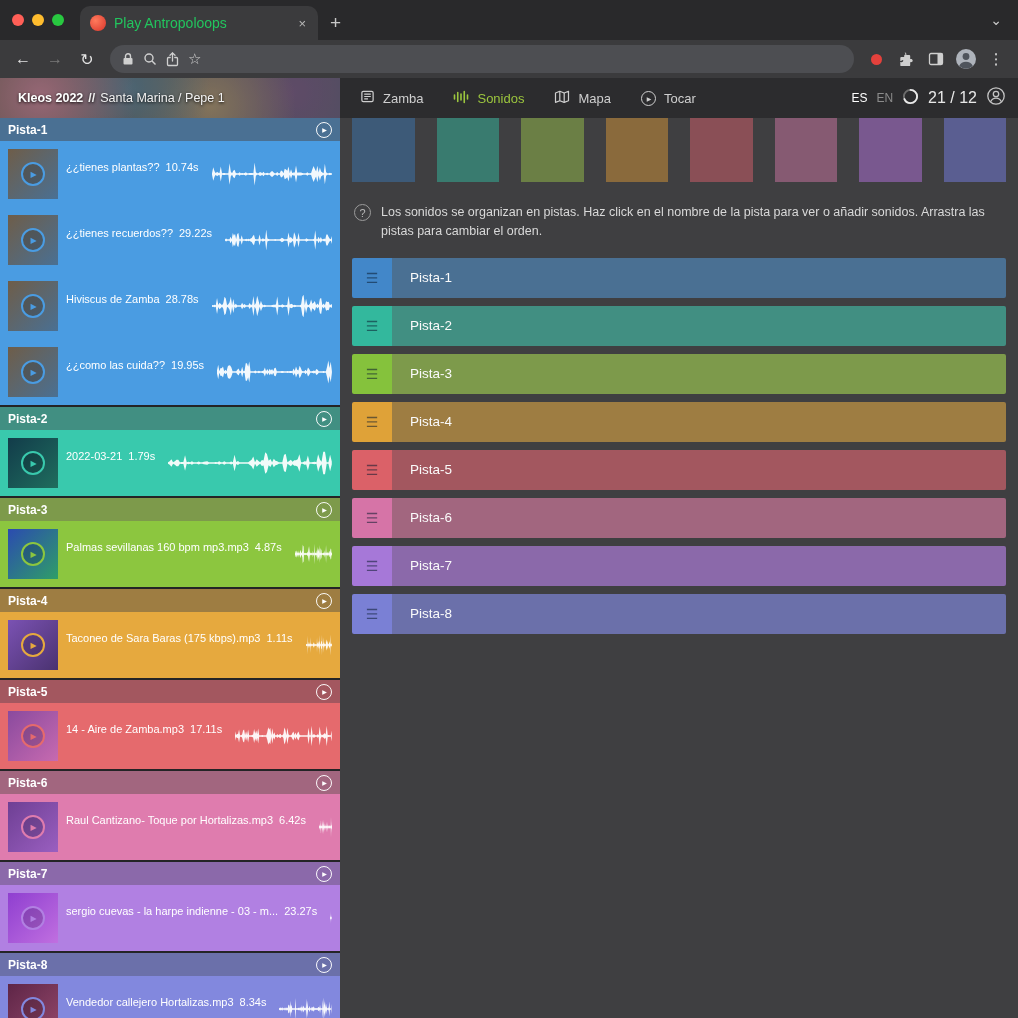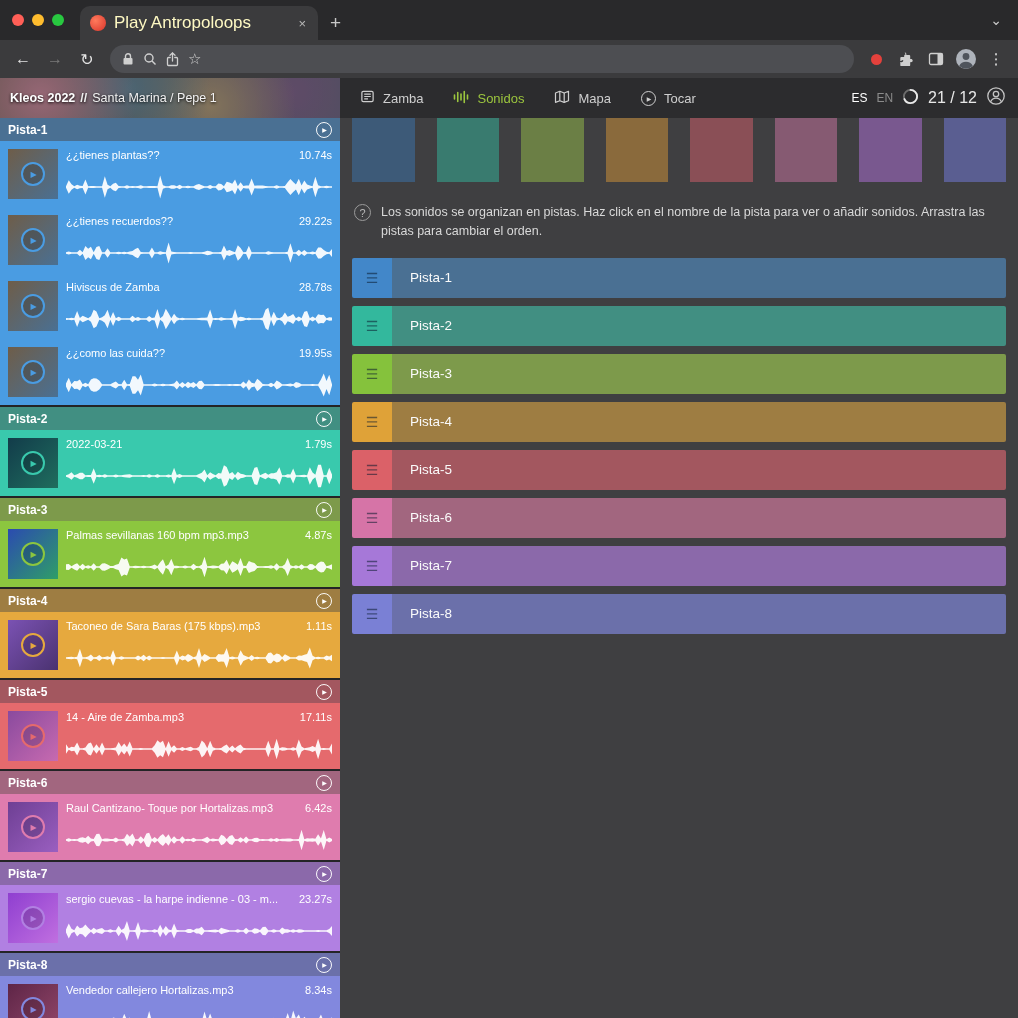--- a/index.html
+++ b/index.html
@@ -7,39 +7,39 @@
     font-family:"Liberation Sans",sans-serif;}
   .window{width:1018px;height:1018px;display:flex;flex-direction:column}
 
   
   .tabstrip{height:40px;background:#29292b;display:flex;align-items:flex-end;padding-left:12px;flex:none}
   .traffic{display:flex;gap:8px;align-items:center;height:40px;margin-right:16px}
   .light{width:12px;height:12px;border-radius:50%}
   .light.red{background:#ff5f57}.light.yellow{background:#febc2e}.light.green{background:#28c840}
   .tab{width:238px;height:34px;background:#3b3b3d;border-radius:10px 10px 0 0;display:flex;align-items:center;gap:8px;padding:0 10px}
   .favicon{width:16px;height:16px;border-radius:50%;background:radial-gradient(circle at 35% 35%,#ff7a5c,#d9352b);flex:none}
-  .tab-title{flex:1;font-size:17px;color:#fef9c3;white-space:nowrap;overflow:hidden;text-overflow:ellipsis}
+  .tab-title{flex:1;font-size:14px;color:#22c55e;white-space:nowrap;overflow:hidden;text-overflow:ellipsis}
   .tab-close{color:#b8b8b8;font-size:13px;padding:0 2px}
   .newtab{color:#c8c8c8;font-size:19px;height:34px;display:flex;align-items:center;padding:0 12px}
   .strip-chevron{margin-left:auto;align-self:center;color:#c8c8c8;font-size:14px;padding:0 16px}
 
   .toolbar{height:38px;background:#3b3b3d;display:flex;align-items:center;padding:0 8px;flex:none;gap:2px}
   .navbtn{width:30px;height:30px;display:flex;align-items:center;justify-content:center;font-size:16px;color:#e2e2e2;border-radius:50%}
   .navbtn.disabled{color:#7a7a7a}
   .omnibox{flex:1;height:28px;background:#4d4e52;border-radius:14px;display:flex;align-items:center;gap:9px;padding:0 12px;margin:0 6px;min-width:0}
   .url{flex:1;font-size:13px;color:#ececec;white-space:nowrap;overflow:hidden;min-width:0}
   .obx-icon{flex:none;display:flex;align-items:center;color:#d0d0d0}
   .obx-star{color:#d0d0d0;font-size:15px}
   .ext{width:28px;height:28px;display:flex;align-items:center;justify-content:center;color:#cfcfcf}
   .record-dot{width:11px;height:11px;border-radius:50%;background:#e4413c}
   .menu-dots{color:#e0e0e0;font-size:15px}
 
   
   .appheader{height:40px;background:#2c2c2e;display:flex;align-items:center;flex:none}
-  .crumbstrip{width:340px;height:40px;flex:none;position:relative;display:flex;align-items:center;padding:0 10px;overflow:hidden}
+  .crumbstrip{width:340px;height:40px;flex:none;position:relative;display:flex;align-items:center;padding:0 18px;overflow:hidden}
   .crumbstrip::before{content:"";position:absolute;inset:0;background:
     radial-gradient(circle at 12% 45%,rgba(206,138,158,.95),transparent 32%),
     radial-gradient(circle at 38% 25%,rgba(96,136,156,.9),transparent 38%),
     radial-gradient(circle at 62% 70%,rgba(178,156,118,.95),transparent 40%),
     radial-gradient(circle at 86% 35%,rgba(128,96,138,.9),transparent 42%),
     linear-gradient(90deg,#77675a,#5c6a76)}
   .crumbstrip::after{content:"";position:absolute;inset:0;background:rgba(18,18,22,.28)}
   .crumb{position:relative;z-index:1;display:flex;align-items:center;white-space:nowrap;text-shadow:0 1px 3px rgba(0,0,0,.9)}
   .crumb-project{font-weight:700;font-size:12.5px;color:#fff}
   .crumb-sep{font-weight:700;font-size:12.5px;color:#f0f0f0;margin:0 5px}
@@ -56,21 +56,21 @@
   
   .appbody{flex:1;display:flex;min-height:0}
   .sidebar{width:340px;flex:none;background:#242426;display:flex;flex-direction:column;gap:2px;overflow:hidden}
   .section{flex:none}
   .section-header{height:23px;display:flex;align-items:center;padding:0 8px}
   .section-name{font-size:12px;font-weight:700;color:#fff}
   .hdr-play{margin-left:auto;width:16px;height:16px;border:1.5px solid rgba(255,255,255,.95);border-radius:50%;color:#fff;font-size:6px;display:flex;align-items:center;justify-content:center;padding-left:1px}
   .clip{height:66px;display:flex;align-items:center;padding:0 8px;gap:8px}
   .thumb{width:50px;height:50px;flex:none;display:flex;align-items:center;justify-content:center}
   .thumb-play{width:24px;height:24px;border:2px solid;border-radius:50%;display:flex;align-items:center;justify-content:center;font-size:8px;padding-left:1px;background:rgba(0,0,0,.15)}
-  .clip-main{flex:1;min-width:0;display:flex;flex-direction:column;gap:13px}
+  .clip-main{flex:1;min-width:0;display:flex;flex-direction:row;gap:13px}
   .clip-top{display:flex;align-items:baseline;gap:6px}
   .clip-title{flex:1;min-width:0;font-size:11px;color:#fff;white-space:nowrap;overflow:hidden;text-overflow:ellipsis}
   .clip-dur{font-size:11px;color:#fff;flex:none}
   .wave{width:100%;height:26px;display:block}
 
   .main{flex:1;min-width:0;display:flex;flex-direction:column;background:#3f3f41;overflow:hidden}
   .swatches{height:64px;flex:none;display:flex;gap:22px;padding:0 12px}
   .swatch{flex:1}
   .help{display:flex;gap:10px;margin:21px 14px 0 14px;align-items:flex-start}
   .help-icon{width:17px;height:17px;flex:none;border:1.5px solid #9b9b9b;border-radius:50%;color:#b9b9b9;font-size:11px;display:flex;align-items:center;justify-content:center;margin-top:1px}

